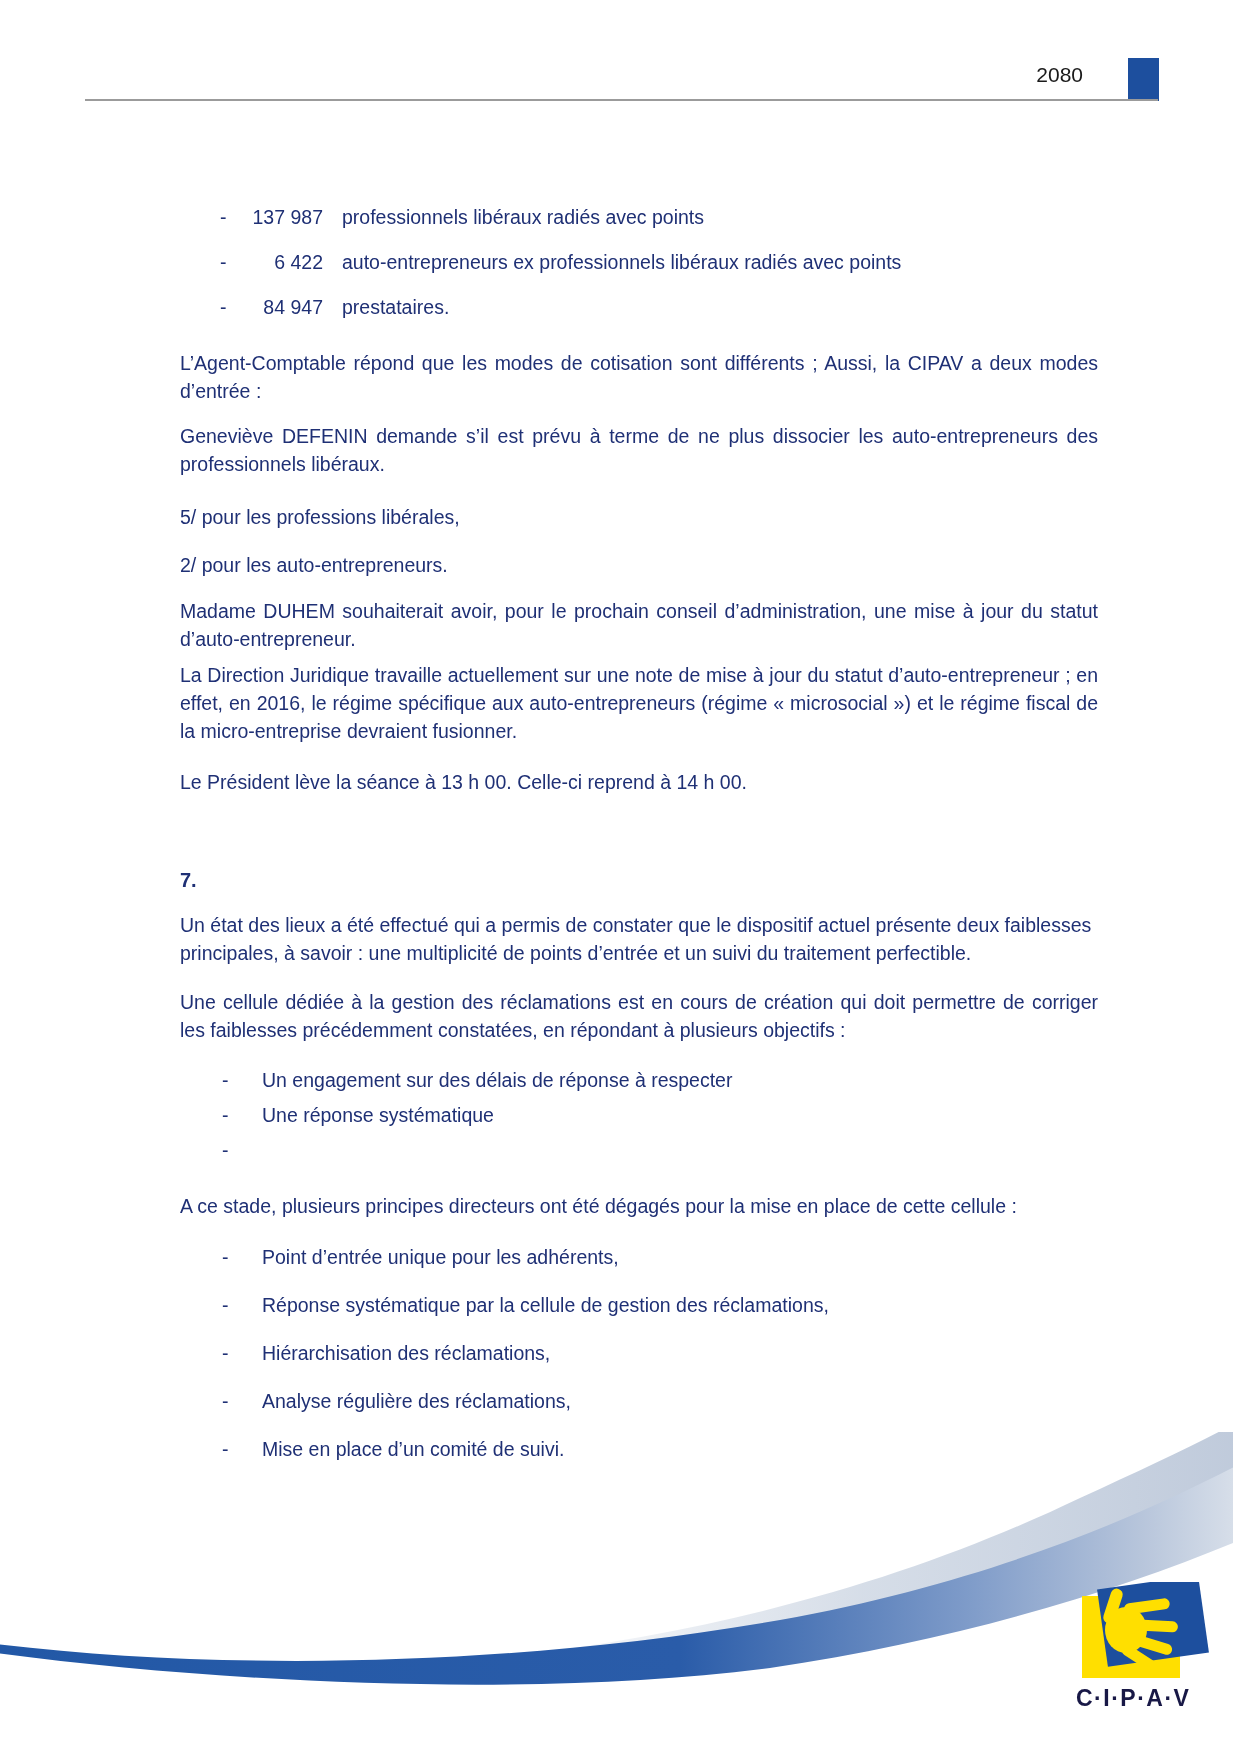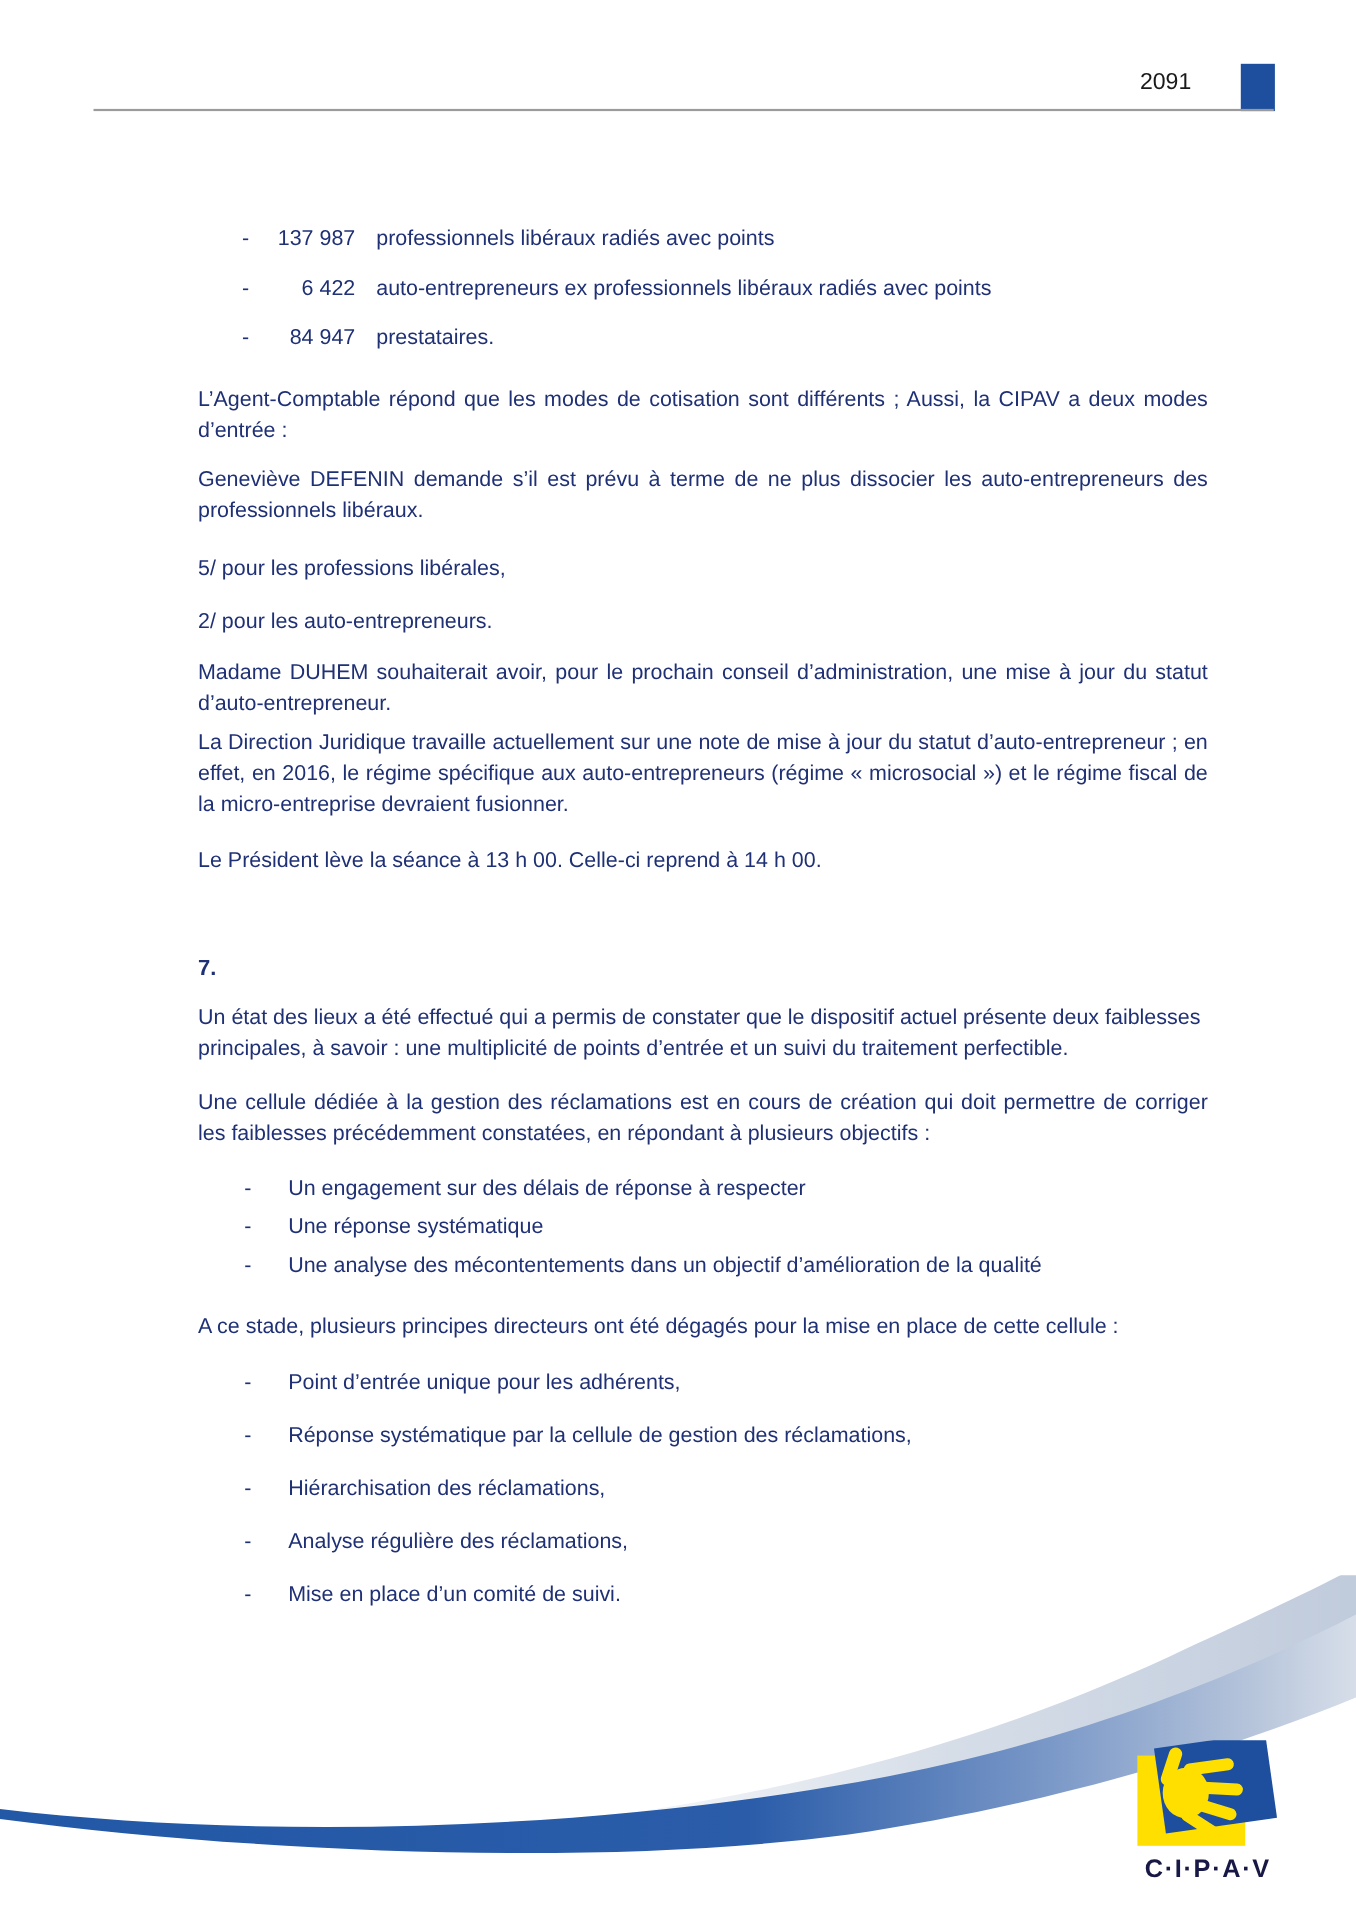--- a/index.html
+++ b/index.html
@@ -49,37 +49,37 @@
 
   .bullet-row { display:flex; }
   .bullet-dash { width:40px; padding-left:42px; flex:none; }
 
   
   .swoosh {
     position:absolute; left:0; bottom:0;
     width:1233px; height:320px; display:block;
   }
   .logo {
-    position:absolute; left:1028px; top:1582px; width:140px;
-    text-align:center;
+    position:absolute; left:1076px; top:1582px; width:140px;
+    text-align:left;
   }
   .logo svg { display:block; }
   .logo-text {
     margin-top:3px;
     font-size:23px; font-weight:bold; letter-spacing:1.5px;
     color:#181846;
     font-family:"Liberation Sans", sans-serif;
   }
 </style>
 </head>
 <body>
 
 <div class="page">
 
-  <div class="header-num">2091</div>
+  <div class="header-num">2080</div>
   <div class="header-block"></div>
   <div class="header-rule"></div>
 
   <div class="content">
 
     <div class="stat-row" style="margin-top:13px">
       <span class="stat-dash">-</span>
       <span class="stat-value">137 987</span>
       <span class="stat-label">professionnels libéraux radiés avec points</span>
     </div>
@@ -112,21 +112,20 @@
     <div class="bullet-row" style="margin-top:22px">
       <span class="bullet-dash">-</span>
       <span>Un engagement sur des délais de réponse à respecter</span>
     </div>
     <div class="bullet-row" style="margin-top:7px">
       <span class="bullet-dash">-</span>
       <span>Une réponse systématique</span>
     </div>
     <div class="bullet-row" style="margin-top:7px">
       <span class="bullet-dash">-</span>
-      <span>Une analyse des mécontentements dans un objectif d’amélioration de la qualité</span>
     </div>
 
     <p class="para ragged" style="margin-top:28px">A ce stade, plusieurs principes directeurs ont été dégagés pour la mise en place de cette cellule&nbsp;:</p>
 
     <div class="bullet-row" style="margin-top:23px">
       <span class="bullet-dash">-</span>
       <span>Point d’entrée unique pour les adhérents,</span>
     </div>
     <div class="bullet-row" style="margin-top:20px">
       <span class="bullet-dash">-</span>

